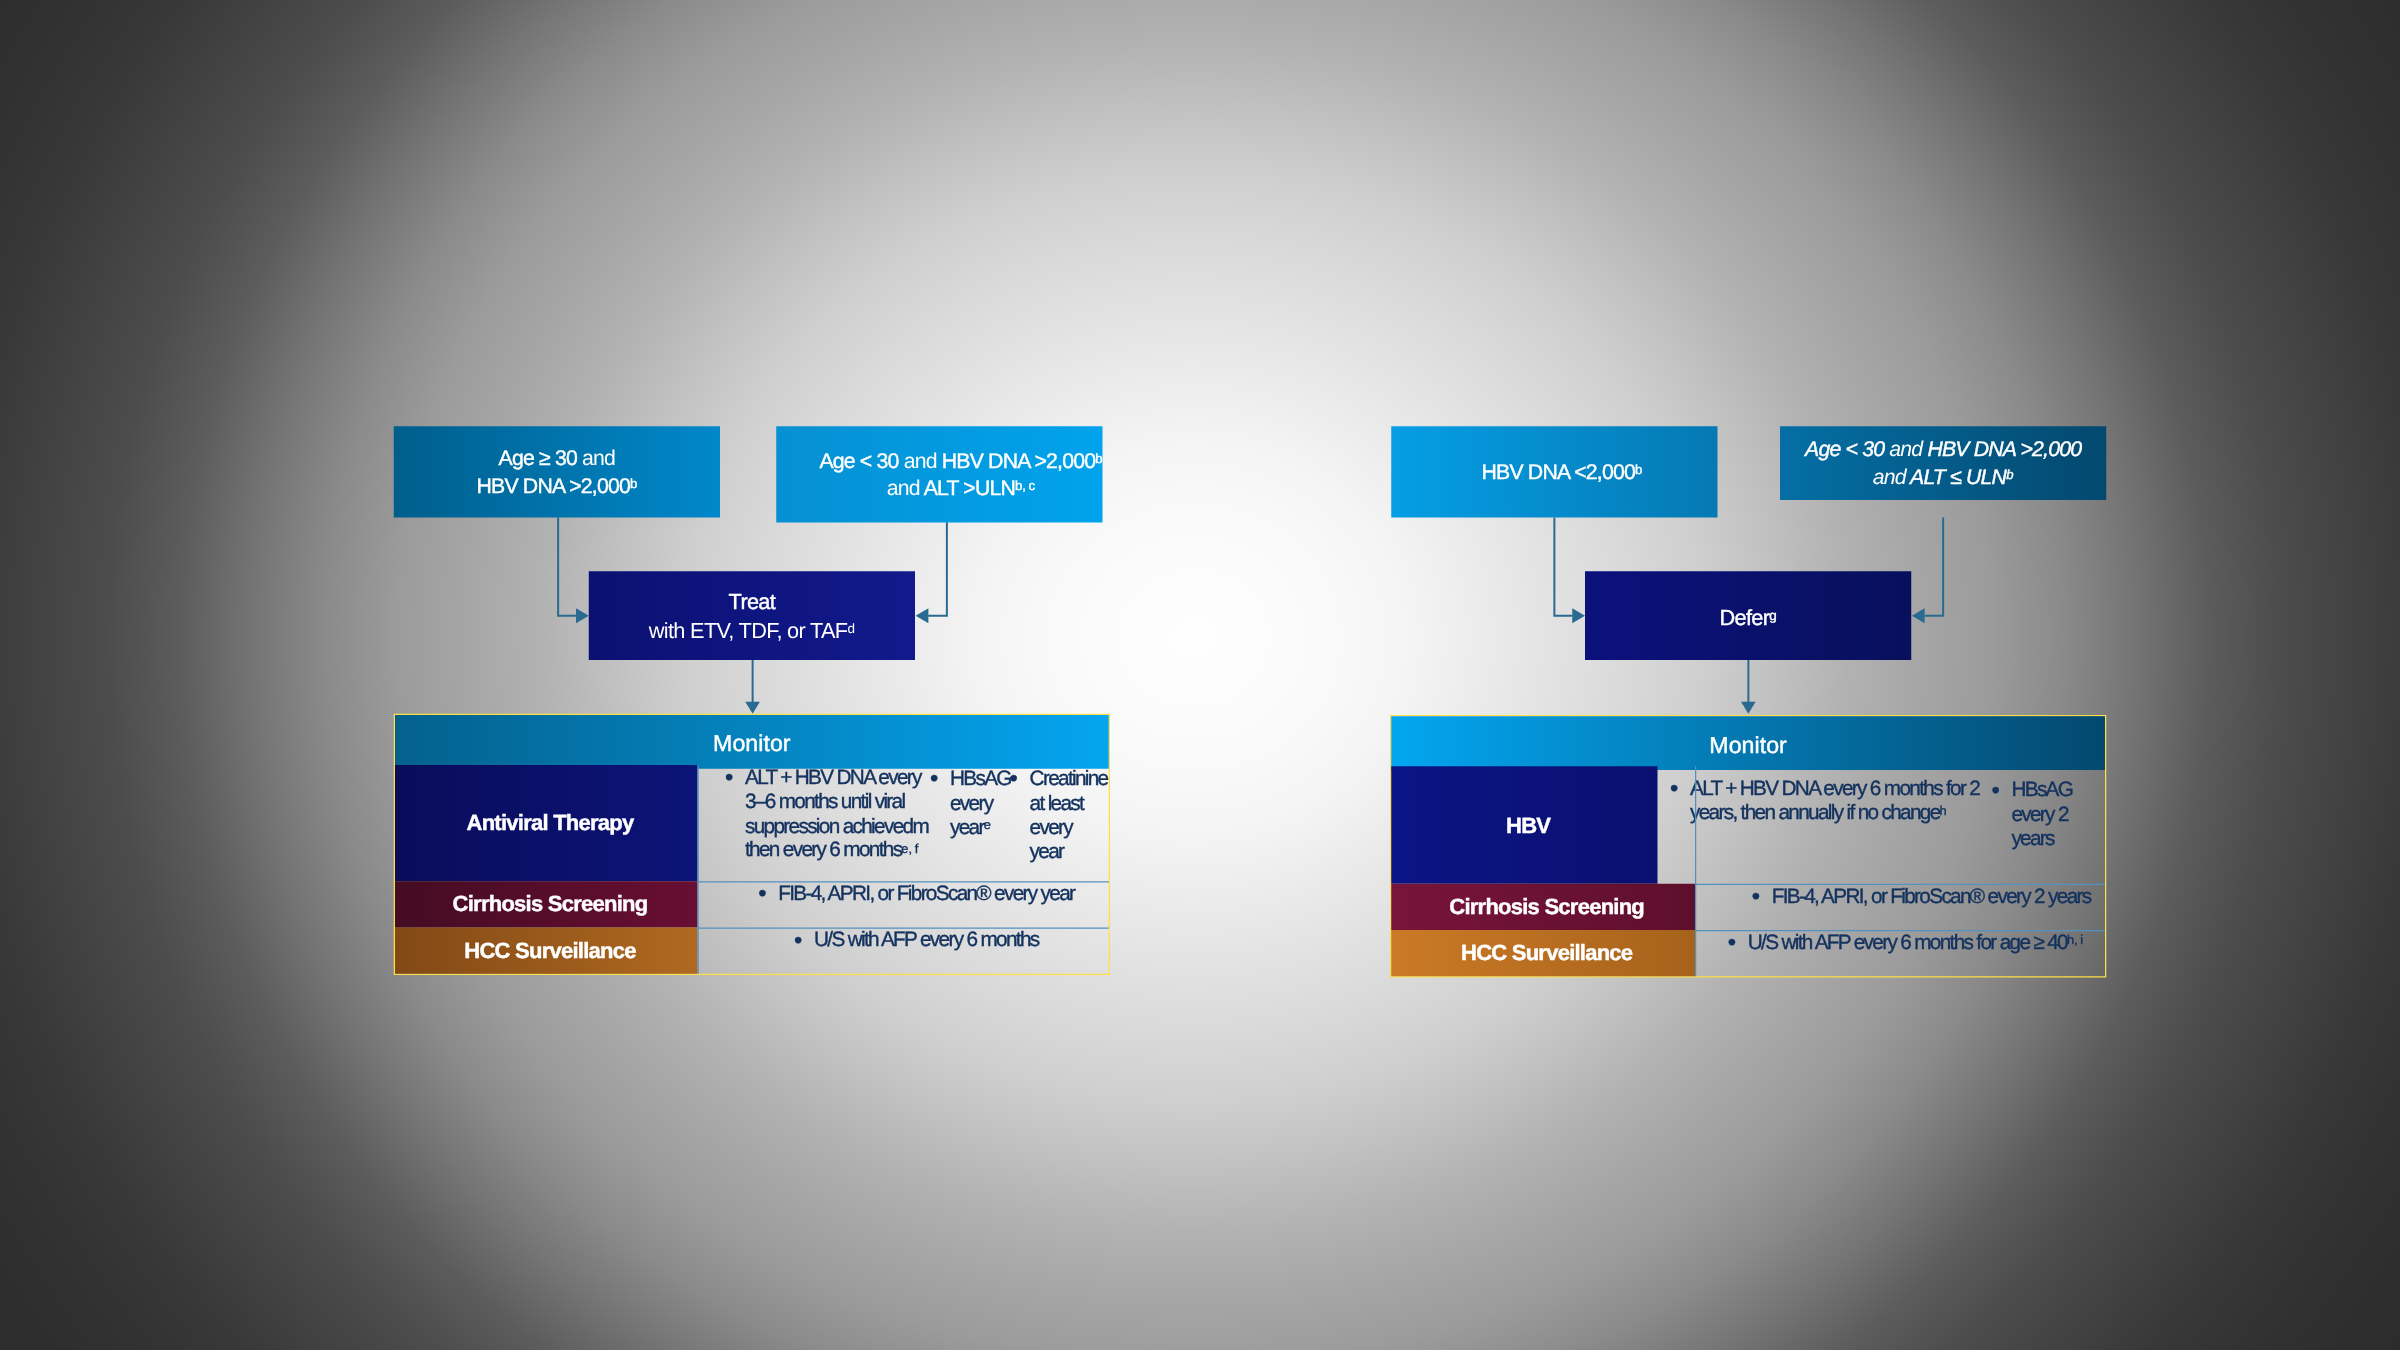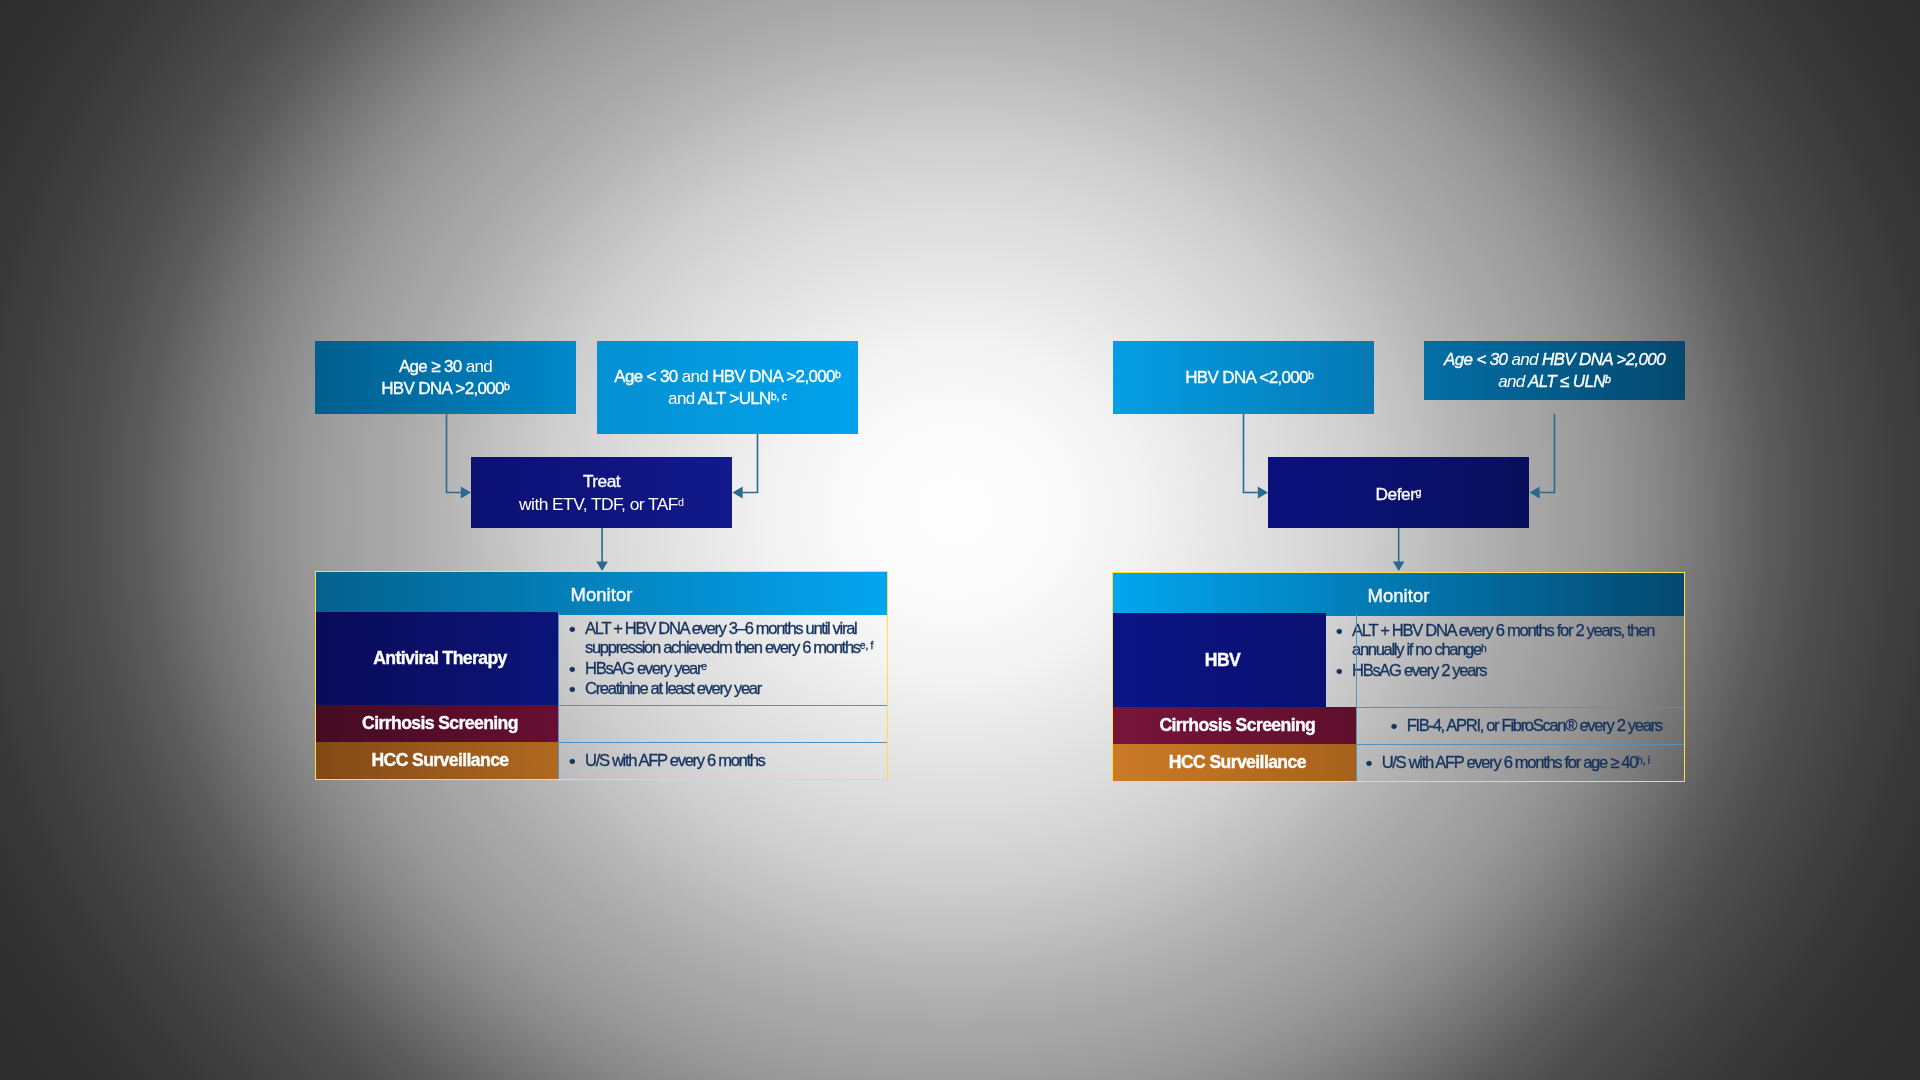--- a/index.html
+++ b/index.html
@@ -27,22 +27,22 @@
   .action .sub{font-weight:normal;-webkit-text-stroke:0;}
   sup{font-size:.62em;line-height:1;position:relative;top:-.36em;font-weight:inherit;vertical-align:baseline;letter-spacing:0;}
 
   
   .tbl{position:absolute;box-sizing:border-box;border:1px solid #fde047;}
   .thead{position:absolute;left:0;top:0;display:flex;align-items:center;justify-content:center;
          color:#ffffff;font-weight:normal;-webkit-text-stroke:0.35px #fff;font-size:18.5px;letter-spacing:0.05px;padding-top:3px;}
   .trow{position:absolute;left:0;display:flex;}
   .tcat{box-sizing:border-box;display:flex;align-items:center;justify-content:center;
         color:#ffffff;font-weight:bold;-webkit-text-stroke:0.34px #fff;font-size:17.6px;text-align:center;letter-spacing:-0.6px;padding-left:6px;}
-  .tbody{box-sizing:border-box;flex:1;display:flex;flex-direction:column;justify-content:center;
-         padding:0 1px 0 12px;}
+  .tbody{box-sizing:border-box;flex:1;display:flex;flex-direction:row;justify-content:center;
+         padding:0 1px 0 23px;}
   .bl{position:relative;color:#14325e;font-size:16.6px;line-height:19.4px;padding-left:15px;margin:0;
       letter-spacing:-1.33px;-webkit-text-stroke:0.3px #14325e;}
   .bl + .bl{margin-top:1.2px;}
   .bl::before{content:"\2022";position:absolute;left:-1px;top:1.2px;font-size:19px;color:#14325e;letter-spacing:0;}
   .bl sup{white-space:nowrap;}
   .vsep{position:absolute;width:1px;background:#5391bf;}
   .hsep{position:absolute;height:1px;background:#5391bf;}
 
   svg.conn{position:absolute;left:0;top:0;width:1920px;height:1080px;overflow:visible;}
 </style>
@@ -65,22 +65,22 @@
   </svg>
 
   <div class="box cond" style="left:315px;top:341px;width:261px;height:73px;
               background:linear-gradient(90deg,#005E8C 0%,#0088CB 100%);">
     <div>
       <div><b>Age ≥ 30</b> and</div>
       <div><b>HBV DNA &gt;2,000<sup>b</sup></b></div>
     </div>
   </div>
 
-  <div class="box cond" style="left:597px;top:341px;width:261px;height:93px;
-              background:linear-gradient(90deg,#0690D2 0%,#00A3EC 100%);">
+  <div class="box cond" style="left:621px;top:341px;width:261px;height:77px;
+              background:linear-gradient(90deg,#0690D2 0%,#00A3EC 100%);justify-content:flex-end;">
     <div>
       <div><b>Age &lt; 30</b> and <b>HBV DNA &gt;2,000<sup>b</sup></b></div>
       <div>and <b>ALT &gt;ULN<sup>b, c</sup></b></div>
     </div>
   </div>
 
   <div class="box action" style="left:471px;top:457px;width:261px;height:71px;
               background:linear-gradient(90deg,#0B1072 0%,#121A8C 100%);">
     <div>
       <div>Treat</div>
@@ -100,20 +100,23 @@
       <div class="tbody">
         <div class="bl">ALT + HBV DNA every 3–6 months until viral suppression achievedm then every 6 months<sup>e, f</sup></div>
         <div class="bl">HBsAG every year<sup>e</sup></div>
         <div class="bl">Creatinine at least every year</div>
       </div>
     </div>
 
     <div class="trow" style="top:133px;width:571px;height:37px;">
       <div class="tcat" style="width:242px;background:linear-gradient(90deg,#440C22 0%,#680E32 100%);">
         <span>Cirrhosis Screening</span>
+      </div>
+      <div class="tbody">
+        <div class="bl">FIB-4, APRI, or FibroScan® every year</div>
       </div>
     </div>
 
     <div class="trow" style="top:170px;width:571px;height:37px;">
       <div class="tcat" style="width:242px;background:linear-gradient(90deg,#824916 0%,#B06920 100%);">
         <span>HCC Surveillance</span>
       </div>
       <div class="tbody">
         <div class="bl">U/S with AFP every 6 months</div>
       </div>

